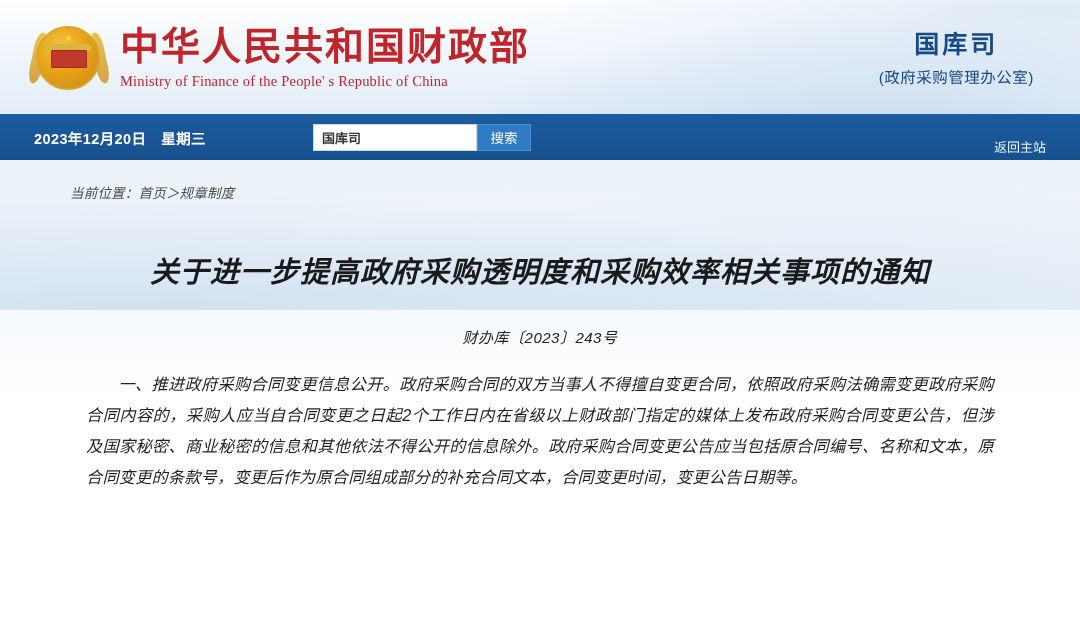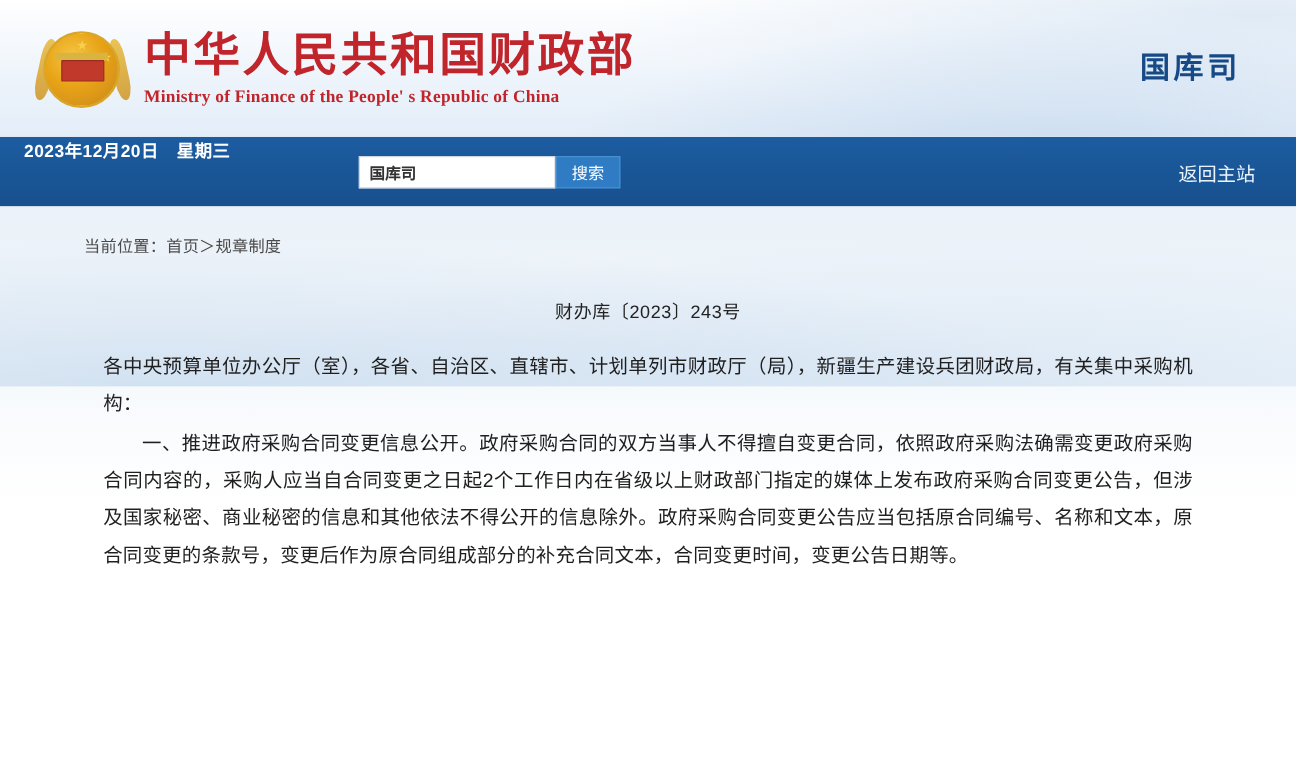--- a/index.html
+++ b/index.html
@@ -110,21 +110,21 @@
     font-size: 39px;
     font-weight: bold;
     color: #c0252b;
     letter-spacing: 2px;
     line-height: 46px;
     white-space: nowrap;
   }
   .title-en {
     font-family: "Liberation Serif", "DejaVu Serif", serif;
     font-size: 14.5px;
-    font-weight: bold;
+    font-weight: normal;
     color: #c0252b;
     letter-spacing: .2px;
     margin-top: 3px;
     white-space: nowrap;
   }
   .dept {
     margin-left: auto;
     text-align: center;
     color: #1a4f8a;
     padding-right: 6px;
@@ -138,24 +138,25 @@
   }
   .dept-sub {
     font-size: 15.5px;
     letter-spacing: .5px;
     margin-top: 5px;
     color: #164a87;
   }
 
   
   .navbar {
-    height: 58px;
+    height: 46px;
     background: linear-gradient(180deg, #1c5ca0 0%, #17508e 100%);
     display: flex;
-    padding: 0 34px 0 20px;
+    align-items: center;
+    padding: 0 34px 0 34px;
     box-sizing: border-box;
     color: #fff;
   }
   .nav-date {
     font-size: 14.5px;
     font-weight: bold;
     color: #ffffff;
     white-space: nowrap;
     letter-spacing: .4px;
   }
@@ -185,33 +186,34 @@
     border: 1px solid #4a90cd;
     color: #ffffff;
     font-size: 13.5px;
     font-family: "Liberation Sans", sans-serif;
     cursor: pointer;
     padding: 0 8px;
     box-sizing: border-box;
   }
   .nav-back {
     margin-left: auto;
-    font-size: 16px;
+    font-size: 13px;
     color: #eaf3fb;
     cursor: pointer;
     white-space: nowrap;
     margin-top: 18px;
   }
 
   
   .content {
     position: relative;
     height: calc(637px - 114px - 46px);
     background: linear-gradient(180deg, #eaf1f8 0%, #f4f8fc 26%, #ffffff 52%, #ffffff 100%);
     overflow: hidden;
+    font-style: italic;
   }
   .content::before {
     content: "";
     position: absolute;
     left: 0; top: 0; right: 0; height: 150px;
     background:
       radial-gradient(ellipse at 12% 105%, rgba(176,203,230,0.55) 0%, rgba(176,203,230,0) 58%),
       radial-gradient(ellipse at 78% 115%, rgba(186,210,234,0.5) 0%, rgba(186,210,234,0) 60%);
     pointer-events: none;
   }
@@ -271,40 +273,41 @@
         <div class="stars">★ ★★★★</div>
         <div class="roof"></div>
         <div class="gate"></div>
       </div>
       <div class="titles">
         <div class="title-cn">中华人民共和国财政部</div>
         <div class="title-en">Ministry of Finance of the People' s Republic of China</div>
       </div>
       <div class="dept">
         <div class="dept-name">国库司</div>
+        <div class="dept-sub">(政府采购管理办公室)</div>
       </div>
     </div>
   </div>
 
   <div class="navbar">
     <div class="nav-date">2023年12月20日　星期三</div>
     <div class="nav-search">
       <input class="cat-input" type="text" value="国库司" style="">
       <button class="search-btn">搜索</button>
     </div>
     <div class="nav-back">返回主站</div>
   </div>
 
   <div class="content">
     <div class="content-inner">
       <div class="breadcrumb">当前位置：首页＞规章制度</div>
 
+      <h1 class="doc-title">关于进一步提高政府采购透明度和采购效率相关事项的通知</h1>
 
       <div class="doc-number">财办库〔2023〕243号</div>
 
       <div class="doc-body">
-        <p>各中央预算单位办公厅（室），各省、自治区、直辖市、计划单列市财政厅（局），新疆生产建设兵团财政局，有关集中采购机构：</p>
         <p class="indent">一、推进政府采购合同变更信息公开。政府采购合同的双方当事人不得擅自变更合同，依照政府采购法确需变更政府采购合同内容的，采购人应当自合同变更之日起2个工作日内在省级以上财政部门指定的媒体上发布政府采购合同变更公告，但涉及国家秘密、商业秘密的信息和其他依法不得公开的信息除外。政府采购合同变更公告应当包括原合同编号、名称和文本，原合同变更的条款号，变更后作为原合同组成部分的补充合同文本，合同变更时间，变更公告日期等。</p>
       </div>
     </div>
   </div>
 
 </div>
 
 </body></html>

